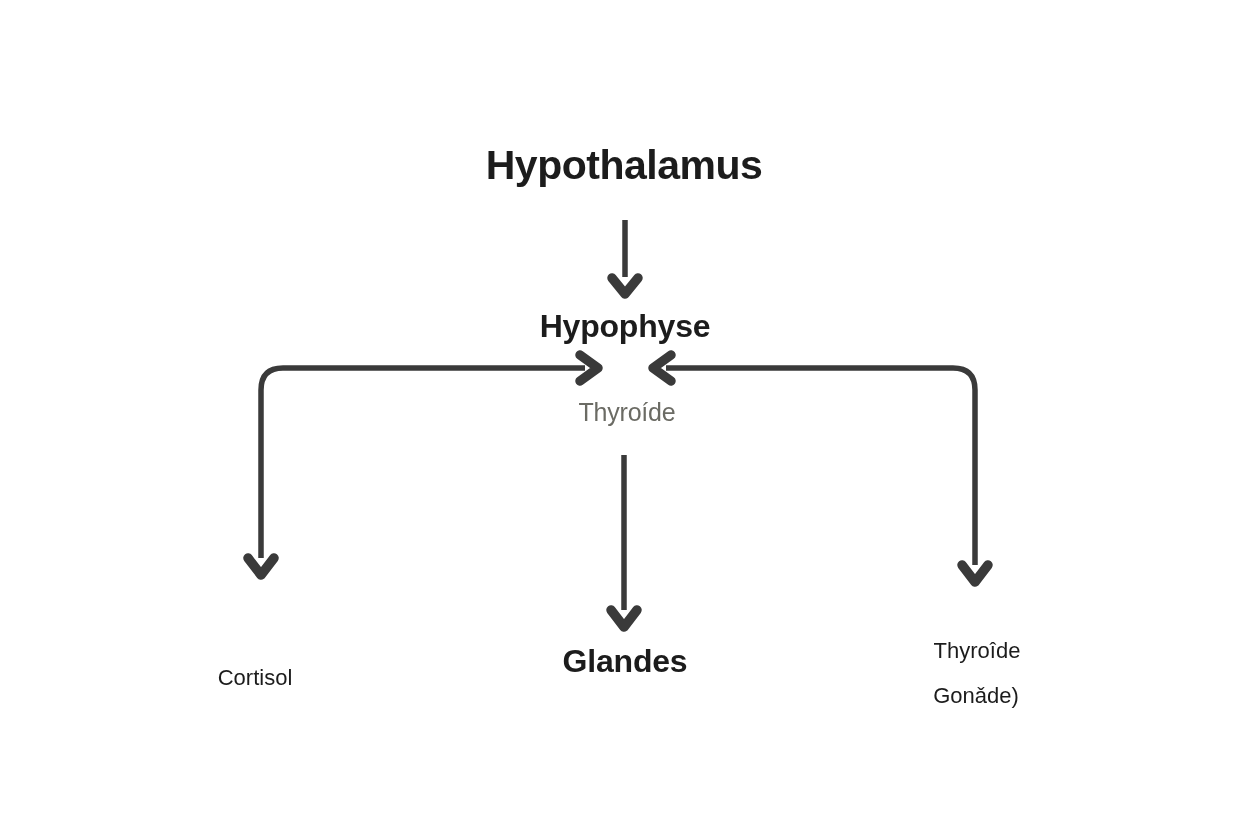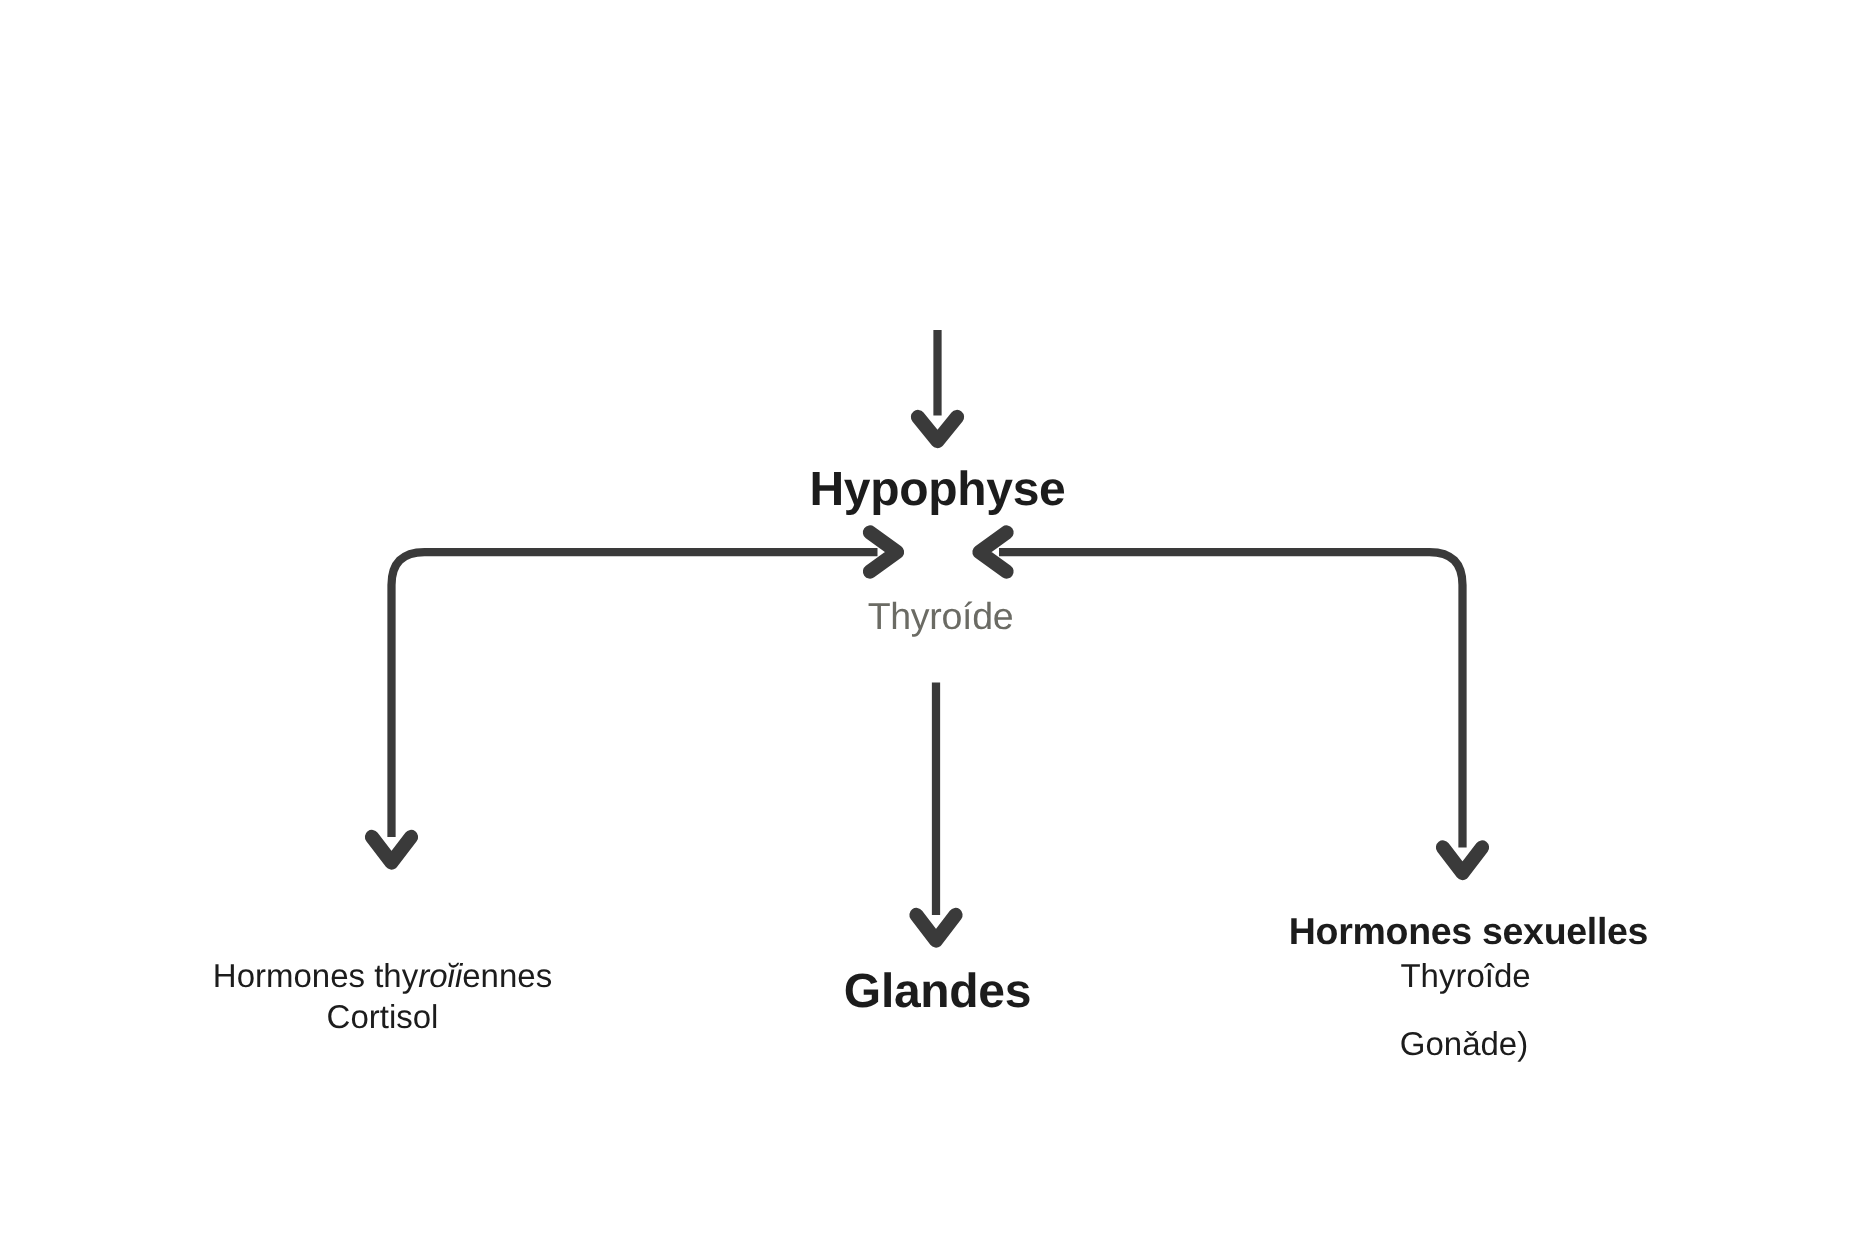--- a/index.html
+++ b/index.html
@@ -76,29 +76,26 @@
       <path class="head" d="M 671 355 L 653 368 L 671 381"></path>
       <path class="head" d="M 962 565 L 975 582 L 988 565"></path>
     </g>
 
     <g>
       <path class="stem" d="M 624 455 L 624 610"></path>
       <path class="head" d="M 611 610 L 624 627 L 637 610"></path>
     </g>
   </svg>
 
+  <div class="label title" style="left:624px;top:165px;">Hypothalamus</div>
 
   <div class="label node" style="left:625px;top:326px;">Hypophyse</div>
 
   <div class="label node-muted" style="left:627px;top:412px;">Thyroíde</div>
 
   <div class="label node" style="left:625px;top:661px;">Glandes</div>
 
-  <div class="label group-line" style="left:255px;top:651px;">
-    <span>Hormones thy</span><span class="italic-seg">roĭi</span><span>ennes</span>
-  </div>
   <div class="label group-line" style="left:255px;top:678px;">Cortisol</div>
 
-  <div class="label group-heading" style="left:979px;top:622px;">Hormones sexuelles</div>
   <div class="label group-line" style="left:977px;top:651px;">Thyroîde</div>
   <div class="label group-line" style="left:976px;top:678px;margin-top:18px;">Gonǎde)</div>
 
 </div>
 
 </body></html>

